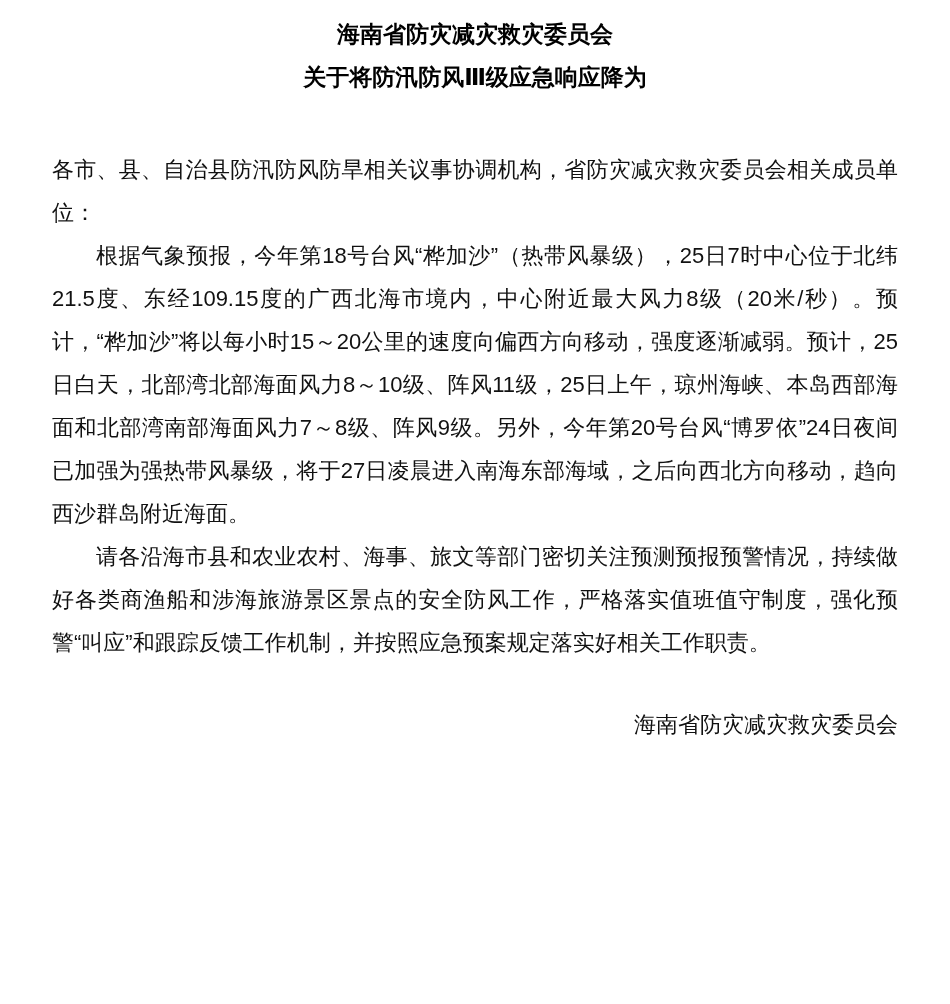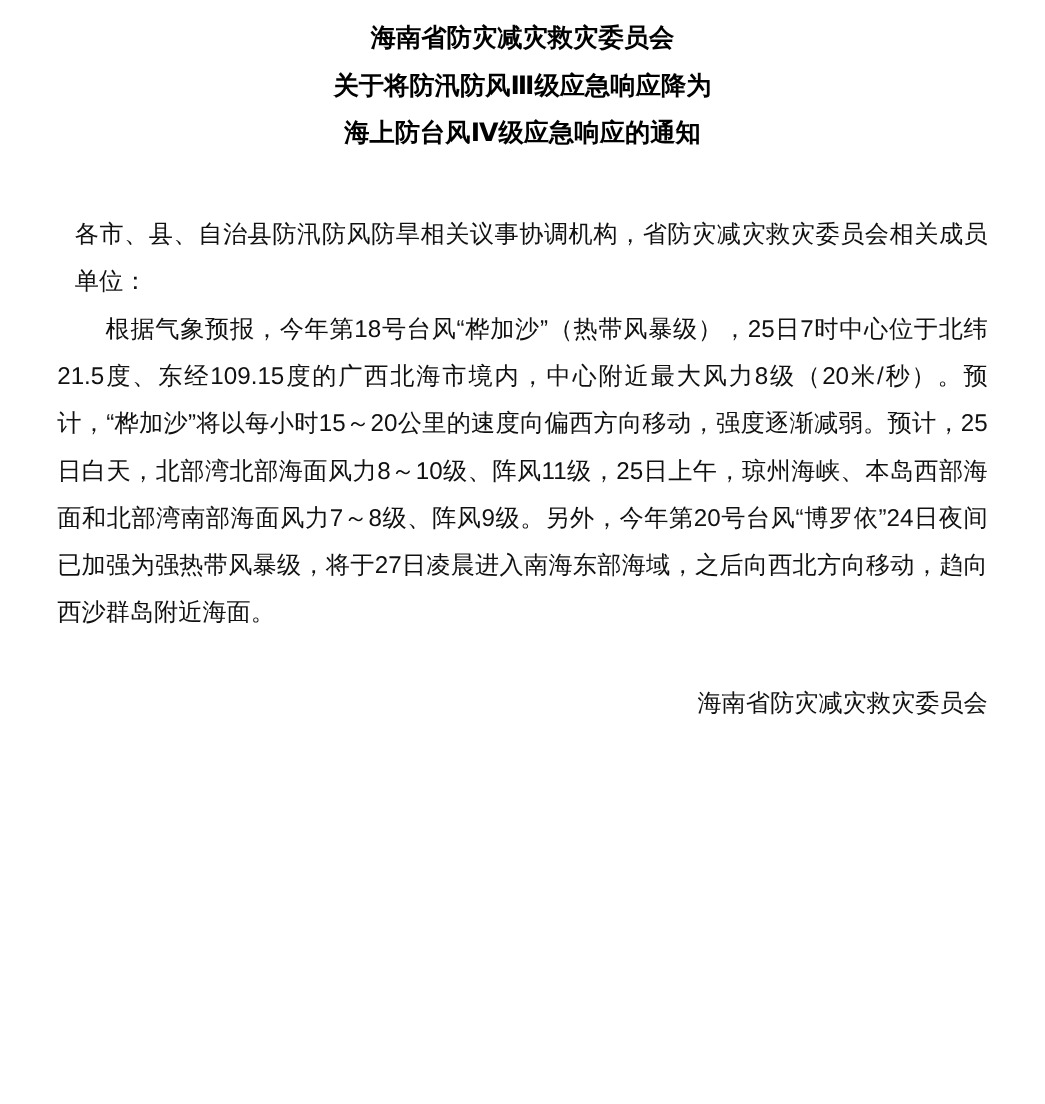--- a/index.html
+++ b/index.html
@@ -24,21 +24,21 @@
   .body-block {
     margin-top: 49px;
     padding: 0 52px;
     font-size: 22px;
     line-height: 43px;
     text-align: justify;
     text-justify: inter-ideograph;
     color: #111111;
   }
   .para { text-indent: 2em; }
-  .para.no-indent { text-indent: 0; margin-left: 16px; }
+  .para.no-indent { text-indent: 0; }
   .red-bold {
     color: #e52b47;
     font-weight: bold;
   }
   .sign-block {
     margin-top: 39px;
     padding: 0 52px;
     font-size: 22px;
     line-height: 43px;
     text-align: right;
@@ -46,28 +46,28 @@
   }
 </style>
 </head>
 <body>
 
 <div class="page">
 
   <div class="title-block">
     <div>海南省防灾减灾救灾委员会</div>
     <div>关于将防汛防风Ⅲ级应急响应降为</div>
-    <div>海上防台风Ⅳ级应急响应的通知</div>
   </div>
 
   <div class="body-block">
     <p class="para no-indent"><span>各市、县、自治县防汛防风防旱相关议事协调机构，省防灾减灾救灾委员会相关成员单位：</span></p>
 
     <p class="para"><span>根据气象预报，今年第18号台风“桦加沙”（热带风暴级），25日7时中心位于北纬21.5度、东经109.15度的广西北海市境内，中心附近最大风力8级（20米/秒）。预计，“桦加沙”将以每小时15～20公里的速度向偏西方向移动，强度逐渐减弱。预计，25日白天，北部湾北部海面风力8～10级、阵风11级，25日上午，琼州海峡、本岛西部海面和北部湾南部海面风力7～8级、阵风9级。另外，今年第20号台风“博罗依”24日夜间已加强为强热带风暴级，将于27日凌晨进入南海东部海域，之后向西北方向移动，趋向西沙群岛附近海面。</span></p>
 
 
+    <p class="para"><span>请各沿海市县和农业农村、海事、旅文等部门密切关注预测预报预警情况，持续做好各类商渔船和涉海旅游景区景点的安全防风工作，严格落实值班值守制度，强化预警“叫应”和跟踪反馈工作机制，并按照应急预案规定落实好相关工作职责。</span></p>
   </div>
 
   <div class="sign-block">
     <div>海南省防灾减灾救灾委员会</div>
   </div>
 
 </div>
 
 </body></html>

